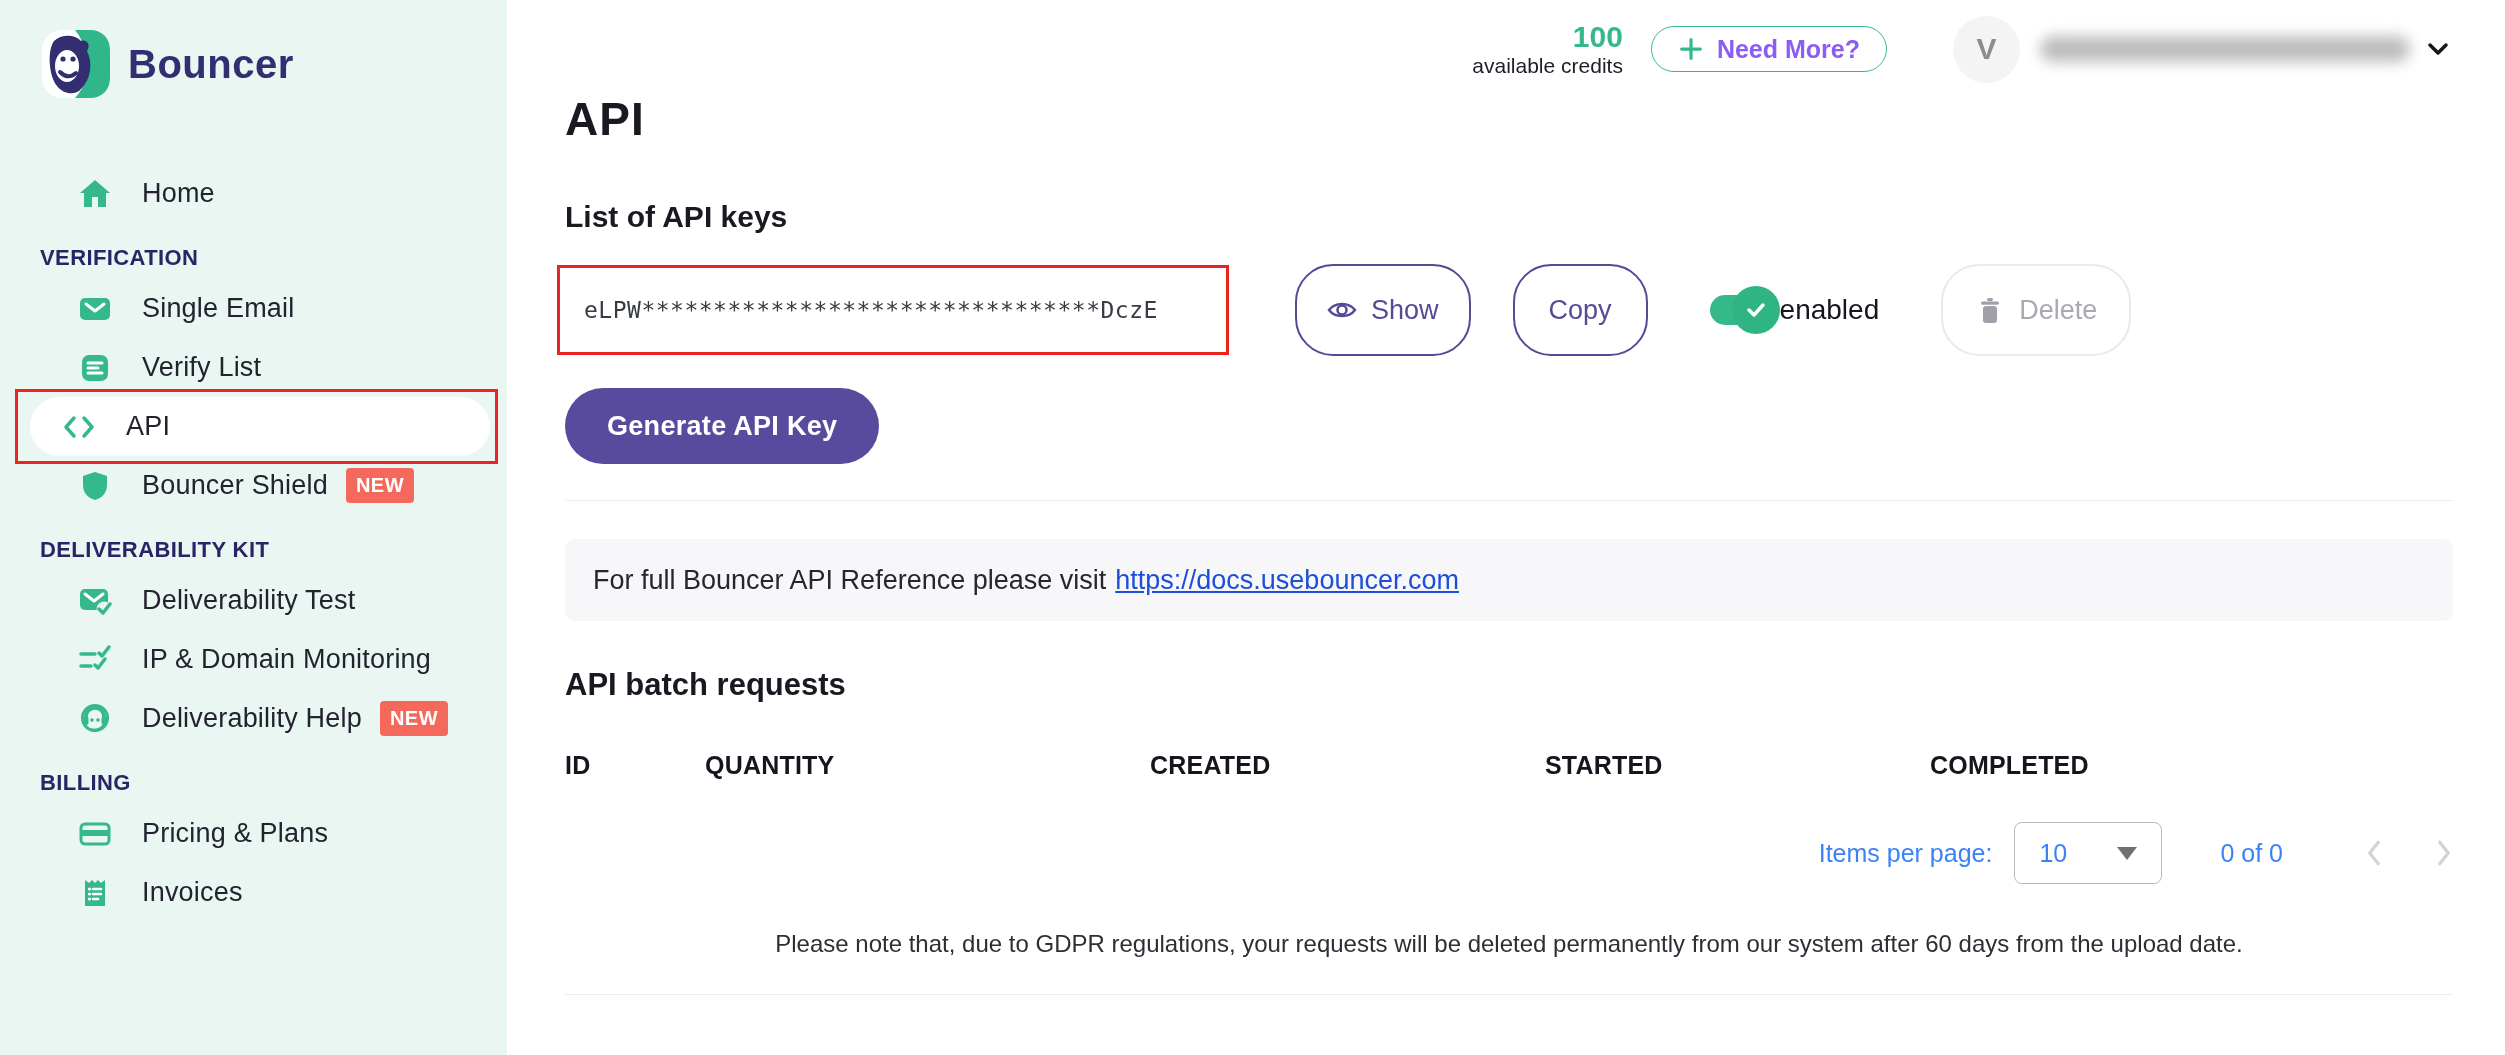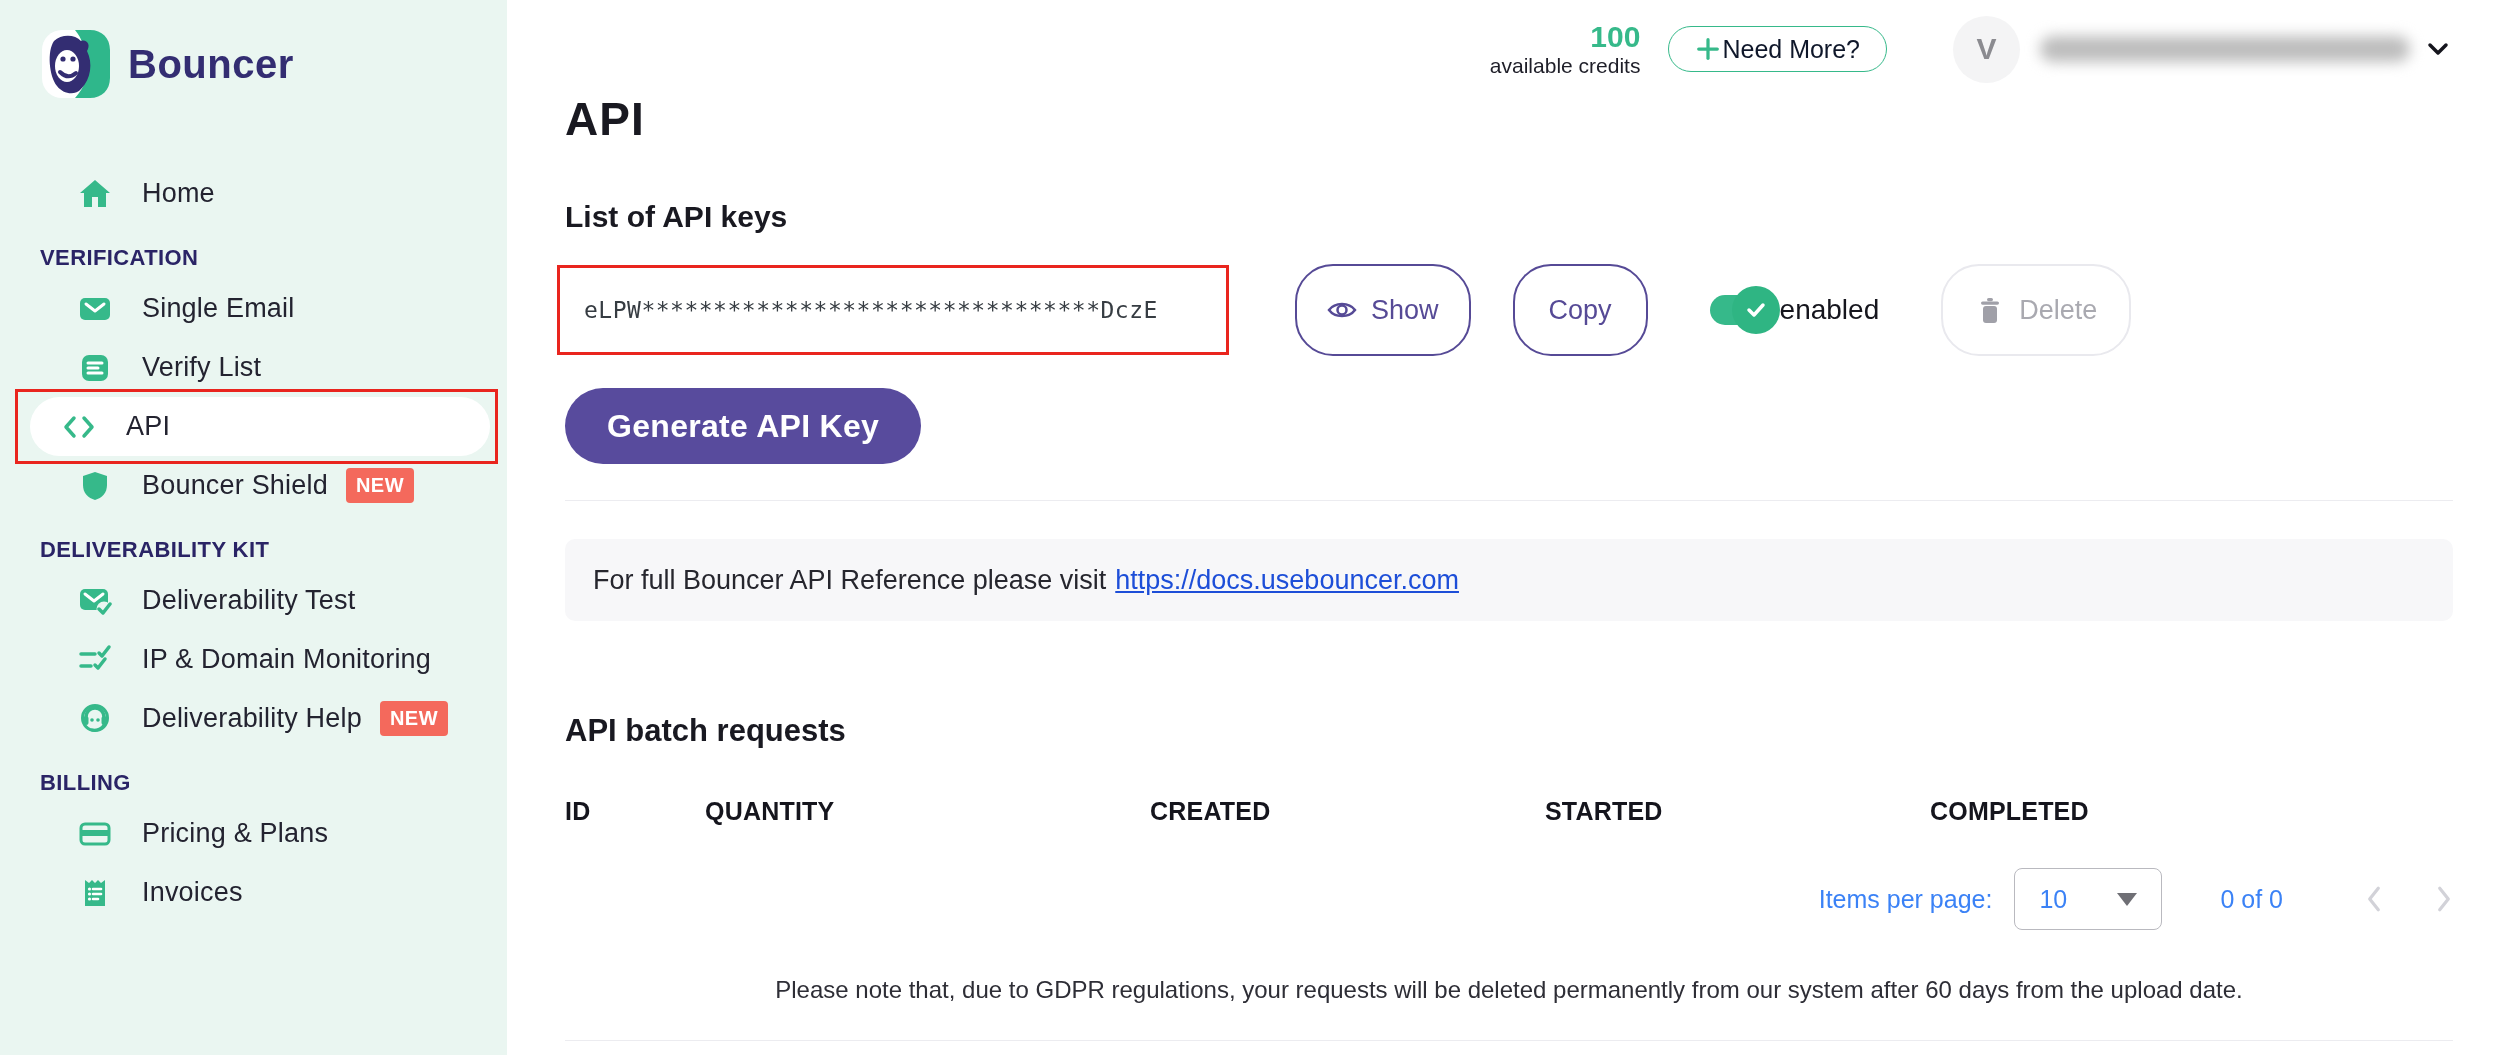--- a/index.html
+++ b/index.html
@@ -23,23 +23,23 @@
   .red-rect { position:absolute; left:-15px; right:-8px; top:-8px; bottom:-8px;
               border:3px solid #e9251e; pointer-events:none; }
   .new-badge { margin-left:18px; background:#f4695c; color:#fff; font-size:20px; font-weight:600;
                padding:6px 10px; border-radius:4px; letter-spacing:.5px; }
   
   .main { flex:1; position:relative; background:#fff; }
   .topbar { position:absolute; top:12px; right:55px; height:74px; display:flex; align-items:center; }
   .credits { text-align:right; line-height:1.15; }
   .credits-value { font-size:30px; font-weight:800; color:#36b98a; }
   .credits-label { font-size:21px; color:#1e1e28; }
-  .need-more-btn { margin-left:28px; height:46px; display:flex; align-items:center; gap:1px;
+  .need-more-btn { margin-left:28px; height:46px; display:flex; align-items:center; gap:13px;
                    border:1.5px solid #36b98a; border-radius:24px; padding:0 26px; background:#fff;
-                   color:#0f172a; font-size:25px; font-weight:400; cursor:pointer;
+                   color:#8b5cf6; font-size:25px; font-weight:700; cursor:pointer;
                    font-family:"Liberation Sans",sans-serif; }
   .avatar { margin-left:66px; width:67px; height:67px; border-radius:50%; background:#f4f4f5;
             display:flex; align-items:center; justify-content:center;
             font-size:30px; font-weight:700; color:#8b8b90; }
   .blur-bar { margin-left:20px; width:370px; height:26px; border-radius:13px; background:#bdbdbd;
               filter:blur(7px); }
   .user-caret { margin-left:16px; display:flex; cursor:pointer; }
   
   .content { padding:92px 52px 0 58px; }
   .page-title { font-size:46px; font-weight:800; letter-spacing:1px; color:#191921; }
@@ -52,27 +52,27 @@
               background:#fff; font-size:27px; cursor:pointer; font-family:"Liberation Sans",sans-serif; }
   .btn-show { margin-left:66px; border:2px solid #564a96; color:#564a96; padding:0 30px; }
   .btn-copy { margin-left:42px; border:2px solid #564a96; color:#564a96; padding:0 34px; }
   .btn-delete { margin-left:62px; border:2px solid #e9e9ee; color:#a9a9b0; padding:0 32px; }
   .toggle-wrap { display:flex; align-items:center; margin-left:62px; }
   .toggle { position:relative; width:62px; height:30px; border-radius:16px; background:#36b98a; cursor:pointer; }
   .toggle-thumb { position:absolute; right:-8px; top:-9px; width:48px; height:48px; border-radius:50%;
                   background:#2fb583; display:flex; align-items:center; justify-content:center; }
   .toggle-label { margin-left:8px; font-size:28px; color:#15151d; }
   .generate-btn { margin-top:32px; height:76px; border:none; border-radius:38px; background:#584b9d;
-                  color:#fff; font-size:32px; font-weight:700; padding:0 42px; cursor:pointer;
+                  color:#fff; font-size:27px; font-weight:700; padding:0 42px; cursor:pointer;
                   font-family:"Liberation Sans",sans-serif; letter-spacing:.3px; }
   .divider { height:1px; background:#ececf0; margin-top:36px; }
   .info-box { margin-top:38px; background:#f7f7f9; border-radius:10px; height:82px;
               display:flex; align-items:center; padding-left:28px; font-size:27px; color:#26262e; }
   .info-link { color:#1d4ed8; text-decoration:underline; margin-left:9px; cursor:pointer; }
-  .batch-heading { margin-top:92px; font-size:31px; font-weight:800; color:#191921; }
+  .batch-heading { margin-top:46px; font-size:31px; font-weight:800; color:#191921; }
   .table-head { display:grid; grid-template-columns:140px 445px 395px 385px 1fr;
                 margin-top:48px; font-size:25px; font-weight:700; color:#15151d; letter-spacing:.2px; }
   .pagination { display:flex; align-items:center; justify-content:flex-end; margin-top:42px;
                 font-size:25px; color:#3b82f6; }
   .pp-select { width:148px; height:62px; border:1px solid #b9b9bf; border-radius:8px;
                display:flex; align-items:center; justify-content:space-between;
                padding:0 24px; margin-left:22px; cursor:pointer; background:#fff; }
   .triangle { width:0; height:0; border-left:10px solid transparent; border-right:10px solid transparent;
               border-top:13px solid #6f6f75; }
   .range { margin-left:58px; }

